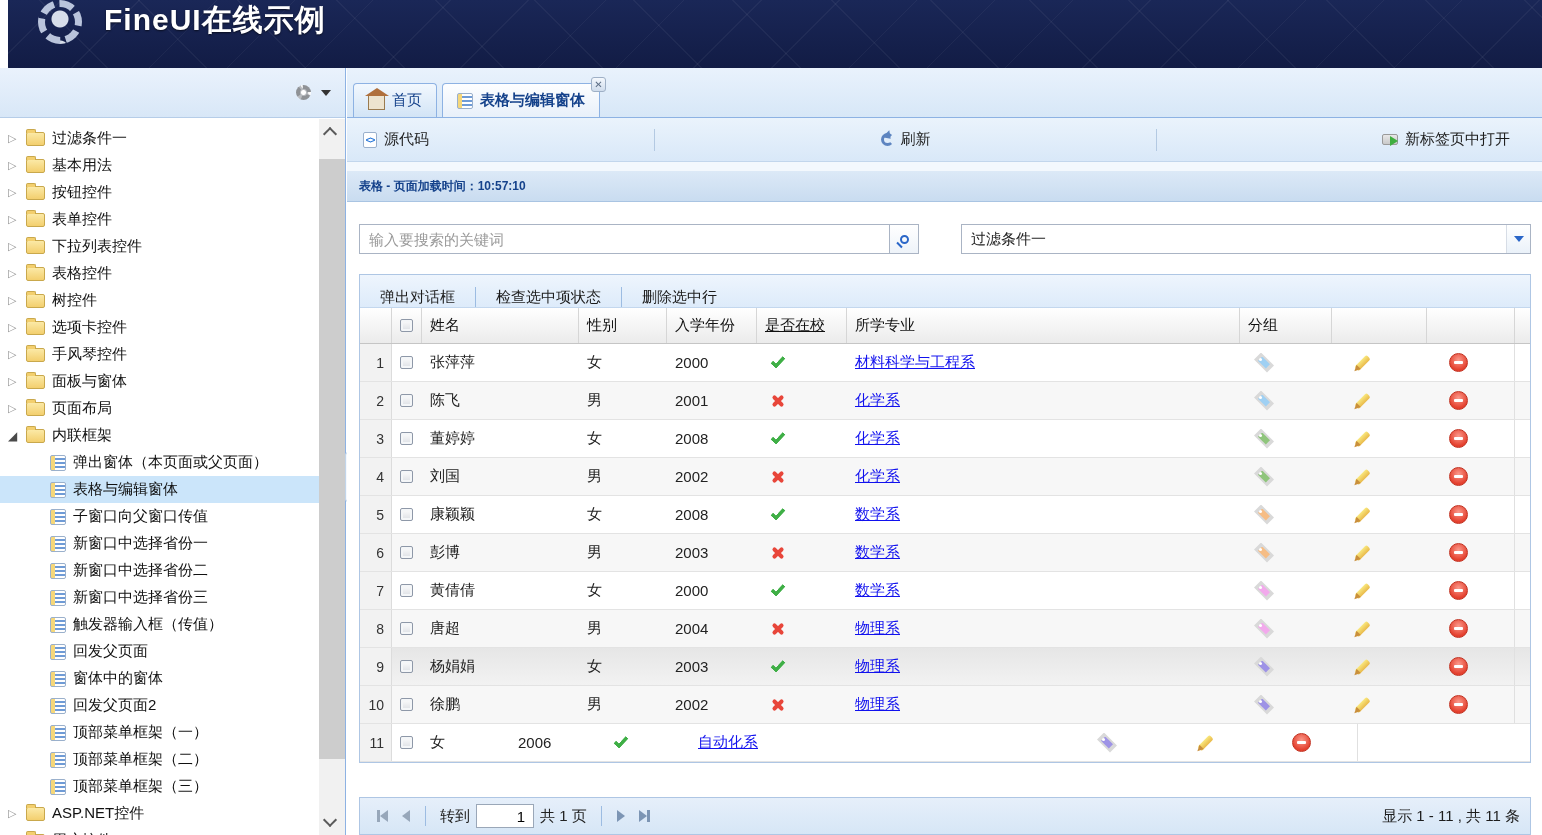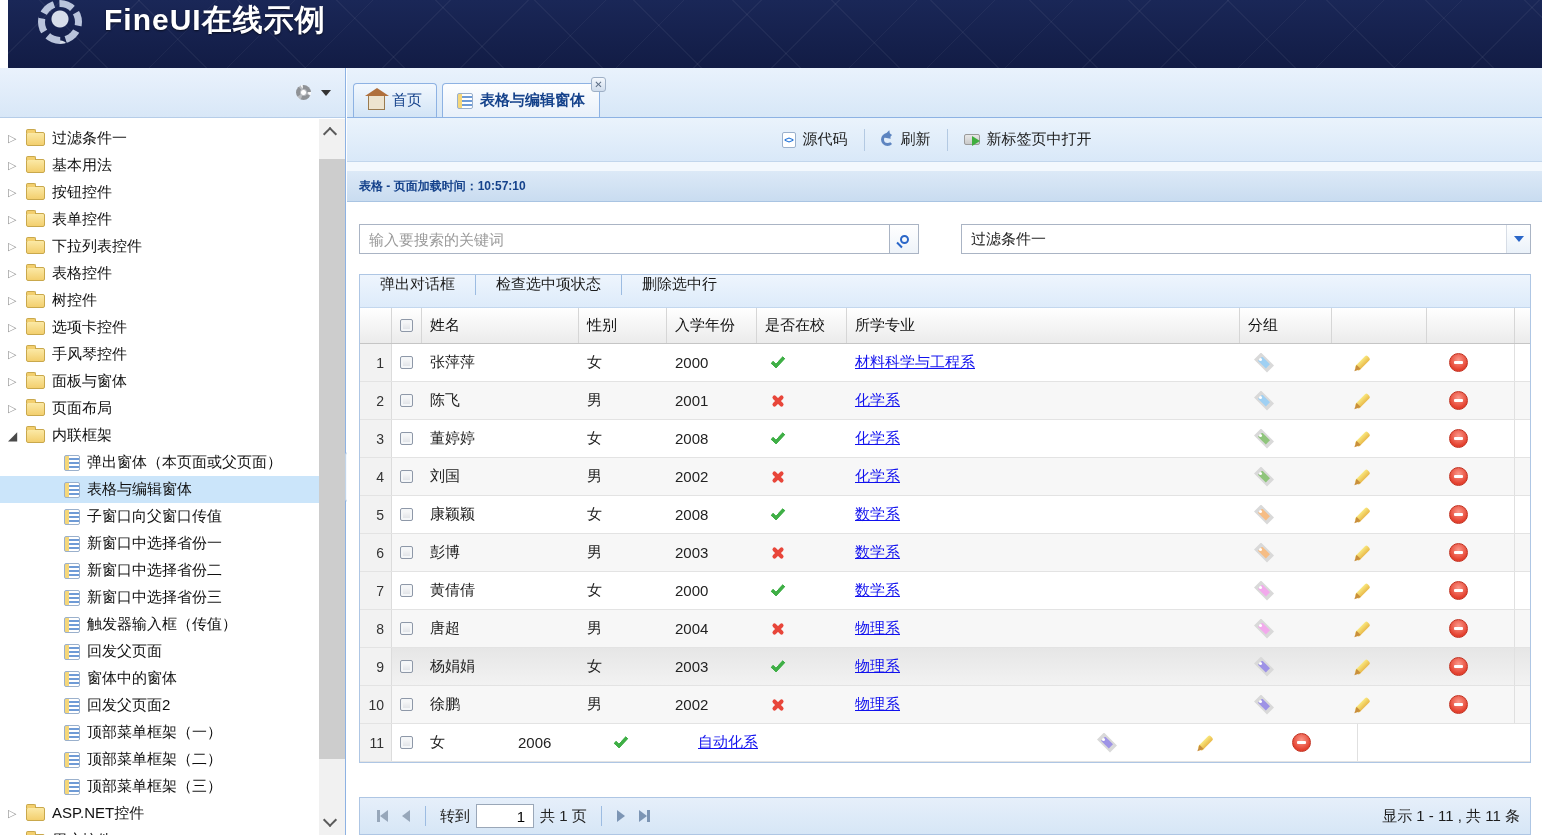--- a/index.html
+++ b/index.html
@@ -22,21 +22,21 @@
   .sidebar { position:absolute; left:0; top:68px; width:346px; height:767px; background:#fff;
     border-right:1px solid #8db2e3; }
   .side-toolbar { height:50px; background:linear-gradient(#eaf2fc,#d8e7f7); border-bottom:1px solid #b6cde8;
     display:flex; align-items:center; justify-content:flex-end; padding-right:14px; gap:10px; }
   .gear-sm { width:15px; height:15px; border:4px dashed #8f9296; border-radius:50%;
     background:radial-gradient(circle,#fff 0 2px,#b9bcc0 3px); }
   .caret-down { width:0; height:0; border:5px solid transparent; border-top:6px solid #333; margin-top:5px; }
   .tree { position:absolute; left:0; top:51px; right:26px; bottom:0; overflow:hidden; padding-top:6px; }
   .tree-row { height:27px; display:flex; align-items:center; white-space:nowrap; cursor:pointer; }
   .tree-row.folder { padding-left:8px; }
-  .tree-row.page { padding-left:64px; }
+  .tree-row.page { padding-left:50px; }
   .tree-row.selected { background:#cbe5fa; }
   .tri { width:16px; color:#8f8f8f; font-size:11px; flex:0 0 16px; }
   .tri.open { color:#4a4a4a; font-size:12px; }
   .folder-ic { width:19px; height:14px; background:linear-gradient(#fbe9a6,#f3cf6e); border:1px solid #c9a84c;
     border-radius:2px; position:relative; margin:0 7px 0 2px; flex:0 0 19px; }
   .folder-ic:before { content:""; position:absolute; left:-1px; top:-4px; width:8px; height:3px;
     background:#f3cf6e; border:1px solid #c9a84c; border-bottom:none; border-radius:2px 2px 0 0; }
   .page-ic { width:16px; height:16px; border:1px solid #9ab0cc; border-radius:2px; margin-right:7px; flex:0 0 16px;
     background:
       linear-gradient(#f5d77a,#f5d77a) 0 0/4px 16px no-repeat,
@@ -67,21 +67,21 @@
   .home-ic { width:17px; height:14px; position:relative; margin-right:7px; background:#ede4cf;
     border:1px solid #9a7b4f; border-top:none; margin-top:4px; }
   .home-ic:before { content:""; position:absolute; left:-4px; top:-8px; width:0; height:0;
     border:12px solid transparent; border-bottom:8px solid #b0703c; border-top:none; }
   .tab .page-ic { margin-right:7px; }
   .tab-close { position:absolute; top:-7px; right:-7px; width:15px; height:15px; border:1px solid #9fb0c6;
     border-radius:3px; background:linear-gradient(#f4f8fd,#cfdcec); color:#5c6e86; font-size:10px; font-weight:bold;
     display:flex; align-items:center; justify-content:center; line-height:1; cursor:pointer; }
 
   .cmd-toolbar { height:44px; background:linear-gradient(#eaf3fc,#d9e8f8); border-bottom:1px solid #c2d6ec;
-    display:flex; align-items:center; justify-content:center; padding-right:16px; }
+    display:flex; align-items:center; justify-content:space-between; padding-right:16px; }
   .cmd-btn { display:flex; align-items:center; gap:7px; padding:0 16px; color:#1d1d1d; cursor:pointer; }
   .cmd-sep { width:1px; height:22px; background:#b3c9e2; }
   .ic-source { width:14px; height:16px; background:#fff; border:1px solid #9ab0cc; border-radius:2px;
     position:relative; display:flex; align-items:center; justify-content:center; }
   .ic-source:before { content:"<>"; color:#1f72d8; font-size:9px; font-weight:bold; letter-spacing:-1px; }
   .ic-refresh { width:13px; height:13px; border:3px solid #5d84c0; border-right-color:transparent; border-radius:50%; position:relative; }
   .ic-refresh:after { content:""; position:absolute; right:-5px; top:-3px; width:0; height:0;
     border:5px solid transparent; border-left:7px solid #5d84c0; transform:rotate(45deg); }
   .ic-newtab { width:16px; height:11px; background:linear-gradient(#e8e8e8,#c9c9c9); border:1px solid #9a9a9a;
     border-radius:2px; position:relative; }
@@ -105,27 +105,27 @@
   .filter-box { margin-left:42px; width:570px; height:30px; border:1px solid #aab4c4; display:flex; align-items:center;
     cursor:pointer; background:#fff; }
   .filter-text { flex:1; padding:0 9px; color:#222; }
   .filter-btn { width:24px; height:28px; display:flex; align-items:center; justify-content:center; border-left:1px solid #d7dde6;
     background:linear-gradient(#fff,#eaf1f9); }
   .filter-caret { width:0; height:0; border:5px solid transparent; border-top:6px solid #2a66c8; margin-top:5px; }
 
   
   .grid { margin-top:20px; width:1172px; border:1px solid #aec6e4; }
   .grid-toolbar { height:33px; background:linear-gradient(#eef5fd,#ddebfa); border-bottom:1px solid #c3d7ee;
-    display:flex; align-items:flex-start; }
+    display:flex; align-items:flex-end; }
   .gbtn { padding:0 20px; color:#1d1d1d; cursor:pointer; }
   .gsep { width:1px; height:20px; background:#9cbce2; }
   .ghead { height:36px; display:flex; background:linear-gradient(#ffffff,#ebebeb); border-bottom:1px solid #c5c5c5; }
   .ghead .cell { display:flex; align-items:center; border-right:1px solid #d6d6d6; font-size:15px; color:#111; padding-left:8px; }
   .c-num{width:32px;} .c-cb{width:30px;} .c-name{width:157px;} .c-gender{width:88px;} .c-year{width:90px;}
-  .c-school{width:90px;} .c-major{width:393px;} .c-tag{width:92px;} .c-edit{width:95px;} .c-del{width:88px;} .c-fill{flex:1;border-right:none!important;}
+  .c-school{width:90px;text-decoration:underline;} .c-major{width:393px;} .c-tag{width:92px;} .c-edit{width:95px;} .c-del{width:88px;} .c-fill{flex:1;border-right:none!important;}
   .cbox { width:13px; height:13px; border:1px solid #8e98a8; border-radius:2px; background:linear-gradient(#fdfdfd,#dcdfe4);
     box-shadow:inset 0 0 0 2px #f4f6f8; cursor:pointer; }
   .grid-body .row { height:38px; display:flex; align-items:center; border-bottom:1px solid #e3e3e3; background:#fff; }
   .grid-body .row.alt { background:#f7f7f7; }
   .grid-body .row.hovered { background:linear-gradient(#e6e6e6,#f2f2f2); }
   .row .cell { display:flex; align-items:center; padding-left:8px; height:100%; }
   .row .c-num { background:#f2f2f2; border-right:1px solid #dcdcdc; color:#333; justify-content:flex-end; padding-right:7px; font-size:14px; }
   .row .c-del { border-right:1px solid #e0e0e0; }
   .row a.major-link { color:#1111ee; text-decoration:underline; cursor:pointer; }
   .check-ic { width:14px; height:8px; border-left:4px solid #3faf46; border-bottom:4px solid #3faf46;

